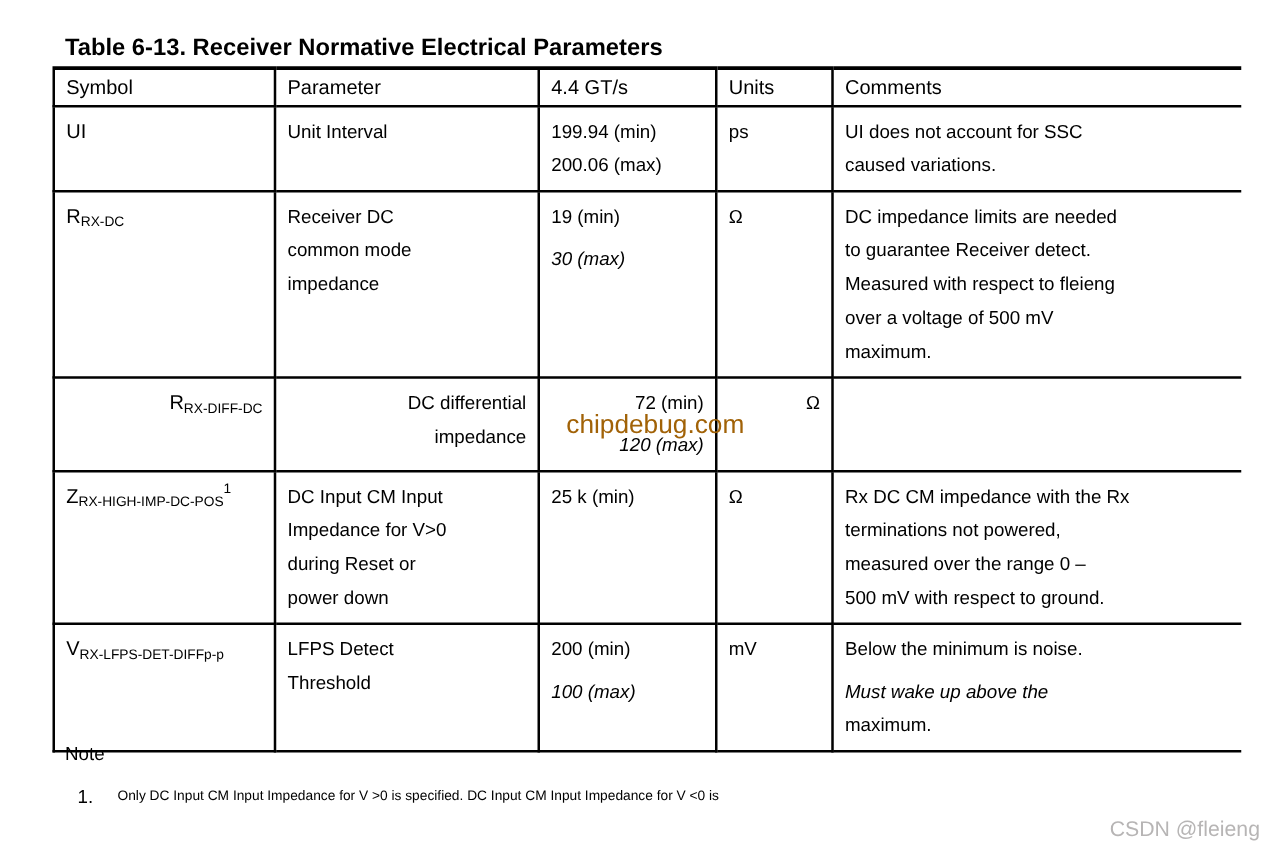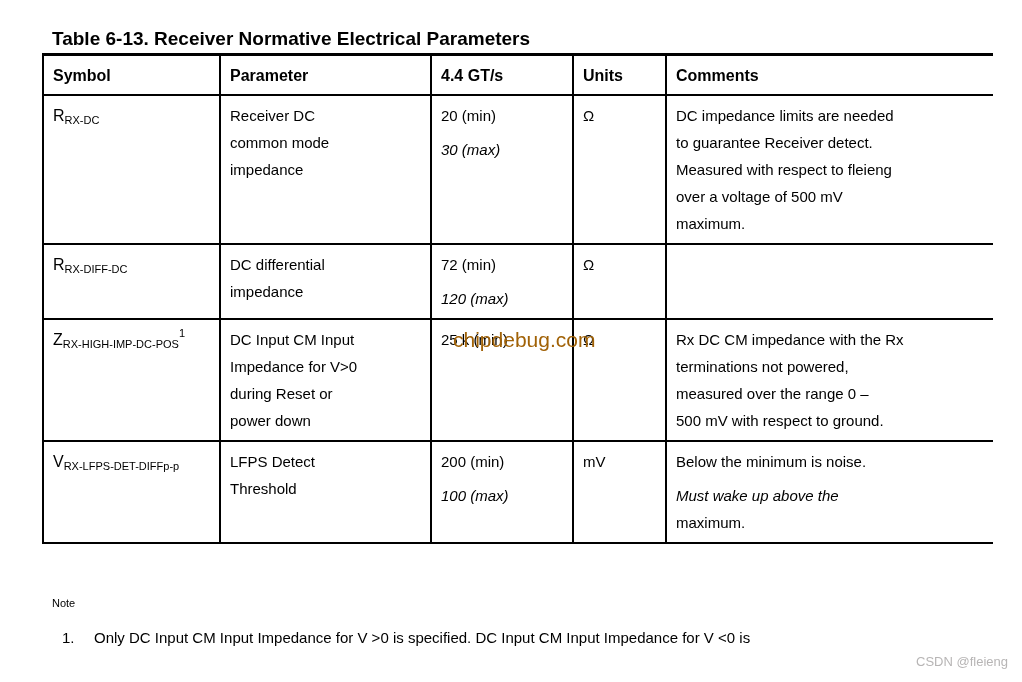--- a/index.html
+++ b/index.html
@@ -21,25 +21,25 @@
   table { border-collapse: collapse; table-layout: fixed; }
   col.c-symbol    { width: 177px; }
   col.c-parameter { width: 211px; }
   col.c-rate      { width: 142px; }
   col.c-units     { width: 93px; }
   col.c-comments  { width: 327px; }
   th, td { border: 2px solid #000; }
   th:last-child, td:last-child { border-right: none; }
   thead th { border-top: 3px solid #000; }
   th {
-    height: 40px;
+    height: 30px;
     text-align: left;
     vertical-align: middle;
     font-size: 16px;
-    font-weight: bold;
+    font-weight: normal;
     padding: 2px 9px 0 9px;
   }
   td {
     vertical-align: top;
     padding: 6px 9px;
     font-size: 15px;
     line-height: 27px;
   }
   .line { line-height: 27px; }
   .gap  { margin-top: 7px; font-style: italic; }
@@ -48,37 +48,37 @@
     font-size: 11px;
     vertical-align: baseline;
     position: relative; top: 3px;
   }
   .sym sup {
     font-size: 11px;
     vertical-align: baseline;
     position: relative; top: -8px;
   }
   .note-block { position: absolute; left: 52px; top: 590px; width: 920px; }
-  .note-label { font-size: 11px; line-height: 27px; }
+  .note-label { font-size: 15px; line-height: 27px; }
   .footnote { display: flex; margin-top: 7px; margin-left: 10px; }
   .footnote-num { width: 32px; font-size: 15px; line-height: 27px; flex: 0 0 32px; }
-  .footnote-text { font-size: 15px; line-height: 27px; }
+  .footnote-text { font-size: 11px; line-height: 27px; }
   .wm-red {
     position: absolute;
     left: 453px; top: 328px;
     font-size: 21px;
     font-weight: normal;
     color: #a16207;
     pointer-events: none;
     white-space: nowrap;
   }
   .wm-gray {
     position: absolute;
     right: 14px; top: 654px;
-    font-size: 13px;
+    font-size: 17px;
     color: #b7b5b5;
     white-space: nowrap;
   }
 </style>
 </head>
 <body>
 
 <div class="doc-title">Table 6-13. Receiver Normative Electrical Parameters</div>
 
 <div class="table-wrap">
@@ -94,47 +94,66 @@
       <tr>
         <th>Symbol</th>
         <th>Parameter</th>
         <th>4.4 GT/s</th>
         <th>Units</th>
         <th>Comments</th>
       </tr>
     </thead>
     <tbody>
 
+      <tr style="height:64px;">
+        <td>
+          <span class="sym"><span>UI</span></span>
+        </td>
+        <td>
+          <div class="line">Unit Interval</div>
+        </td>
+        <td>
+          <div class="line">199.94 (min)</div>
+          <div class="line">200.06 (max)</div>
+        </td>
+        <td>
+          <div class="line">ps</div>
+        </td>
+        <td>
+          <div class="line">UI does not account for SSC</div>
+          <div class="line">caused variations.</div>
+        </td>
+      </tr>
 
       <tr style="height:143px;">
         <td>
           <span class="sym"><span>R</span><sub>RX-DC</sub></span>
         </td>
         <td>
           <div class="line">Receiver DC</div>
           <div class="line">common mode</div>
           <div class="line">impedance</div>
         </td>
         <td>
-          <div class="line">20 (min)</div>
+          <div class="line">19 (min)</div>
           <div class="line gap">30 (max)</div>
         </td>
         <td>
           <div class="line">Ω</div>
         </td>
         <td>
           <div class="line">DC impedance limits are needed</div>
           <div class="line">to guarantee Receiver detect.</div>
           <div class="line">Measured with respect to fleieng</div>
           <div class="line">over a voltage of 500 mV</div>
           <div class="line">maximum.</div>
         </td>
       </tr>
 
-      <tr style="height:70px;">
+      <tr style="height:70px;text-align:right;">
         <td>
           <span class="sym"><span>R</span><sub>RX-DIFF-DC</sub></span>
         </td>
         <td>
           <div class="line">DC differential</div>
           <div class="line">impedance</div>
         </td>
         <td>
           <div class="line">72 (min)</div>
           <div class="line gap">120 (max)</div>

